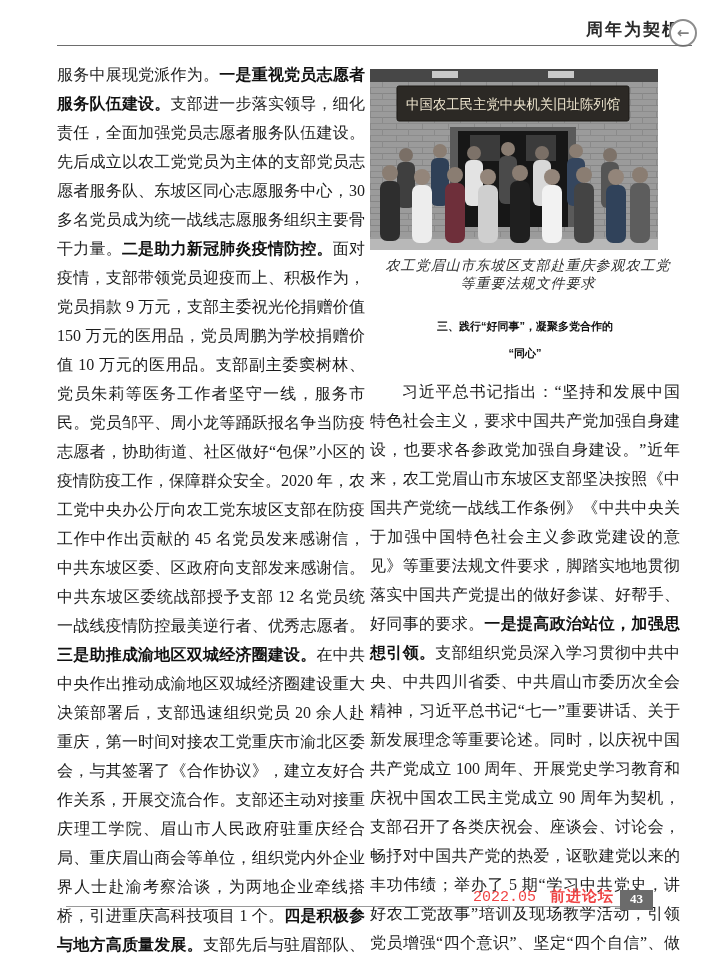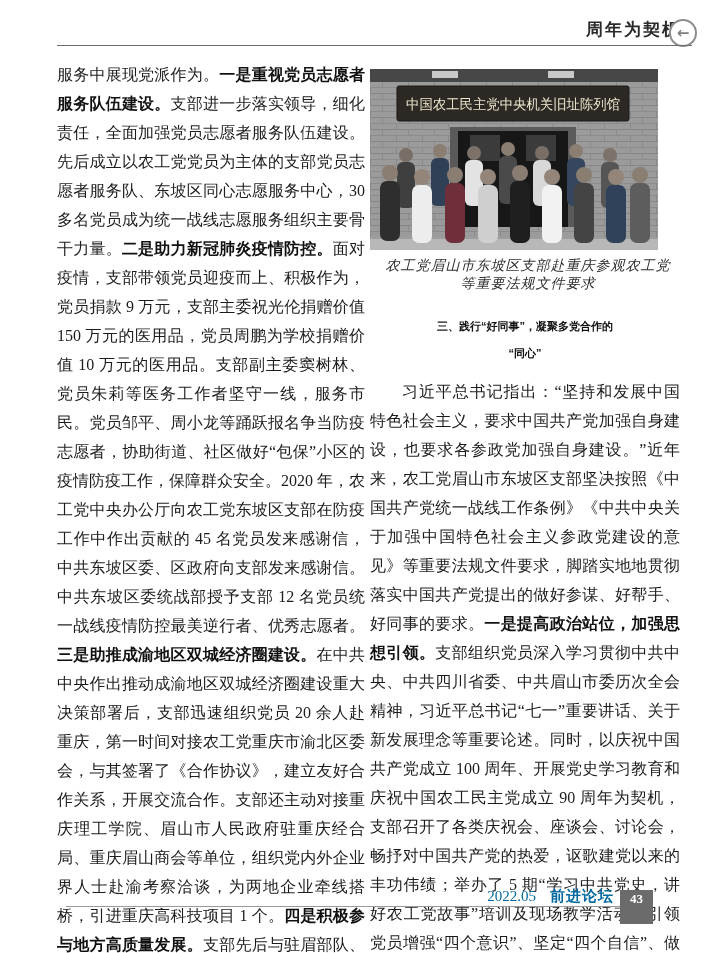--- a/index.html
+++ b/index.html
@@ -42,26 +42,26 @@
   .sec-heading{
     margin-top:20px;text-align:center;
     font-family:"Liberation Sans","DejaVu Sans",sans-serif;
     font-weight:bold;font-size:11px;line-height:27px;color:#111;
   }
   .sec-body{margin-top:10px;}
   
   .footer-rule{position:absolute;top:906px;left:66px;width:556px;height:1px;background:#9a9a9a;}
   .footer-text{
     position:absolute;top:887px;left:360px;width:254px;text-align:right;
-    font-size:15px;color:#0369a1;
-    font-family:Liberation Serif, serif;
+    font-size:15px;color:#ef4444;
+    font-family:Liberation Mono, monospace;
   }
   .footer-text .mag{font-weight:bold;margin-left:14px;letter-spacing:1px;}
   .page-box{
-    position:absolute;top:890px;left:620px;width:33px;height:34px;
+    position:absolute;top:890px;left:620px;width:33px;height:20px;
     background:#6b6b6b;color:#ffffff;text-align:center;
     font-family:"Liberation Serif","DejaVu Serif",serif;
     font-weight:bold;font-size:13px;line-height:18px;
   }
 </style>
 </head>
 <body>
 
 <div class="hdr-label">周年为契机</div>
 <div class="hdr-icon">←</div>

